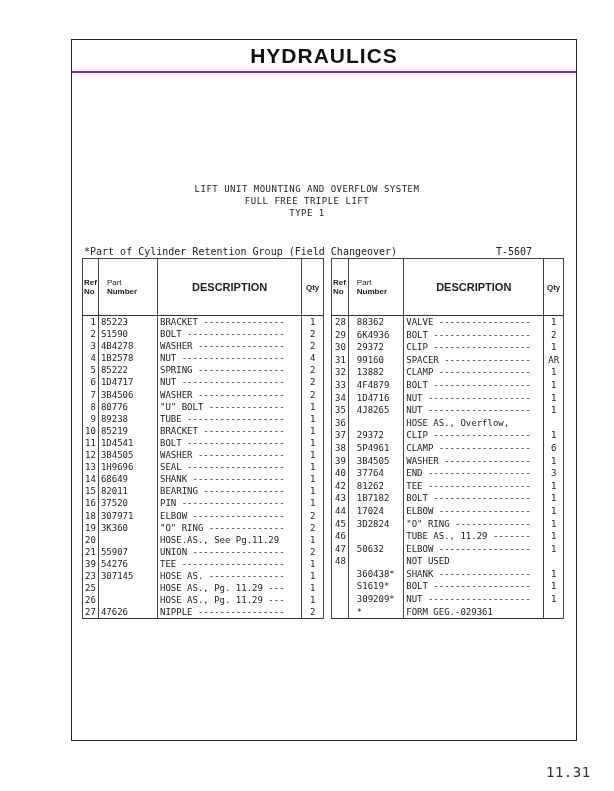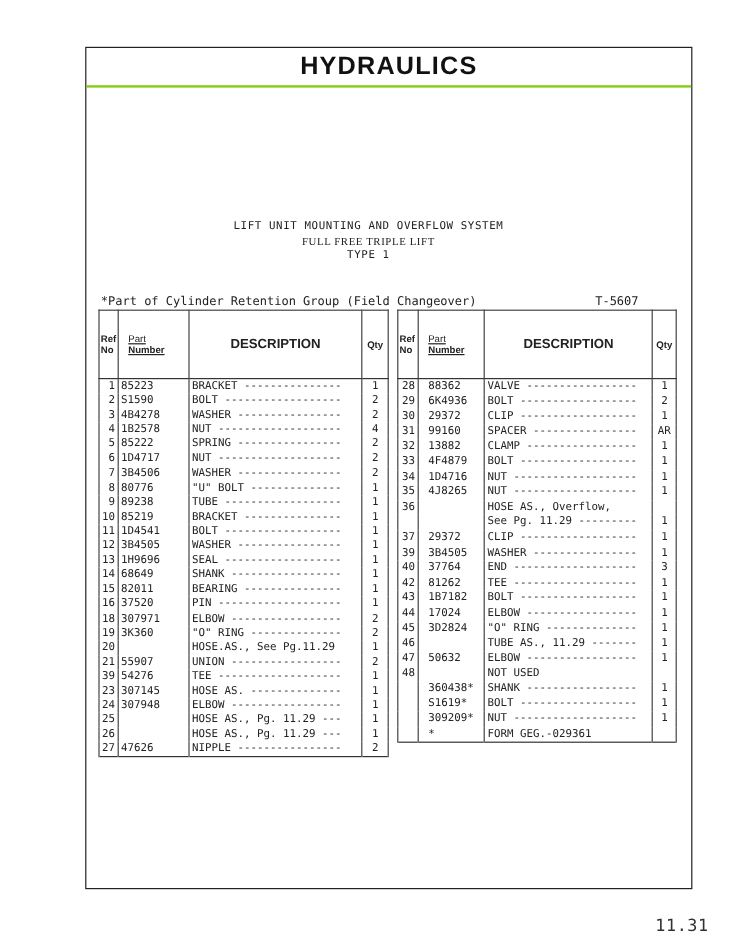--- a/index.html
+++ b/index.html
@@ -1,26 +1,26 @@
 <!DOCTYPE html>
 <html><head>
 <meta charset="utf-8">
 <style>
   html, body { margin: 0; padding: 0; background: #ffffff; }
   body { width: 614px; height: 791px; position: relative; overflow: hidden; font-family: "DejaVu Sans Mono", monospace; color: #1a1a1a; }
   .frame { position: absolute; left: 71px; top: 39px; width: 506px; height: 702px; border: 1.5px solid #222; box-sizing: border-box; }
-  .frame-header { position: absolute; left: 0; top: 0; right: 0; height: 31px; border-bottom: 2px solid #84cc16; display: flex; align-items: center; justify-content: center; }
+  .frame-header { position: absolute; left: 0; top: 0; right: 0; height: 31px; border-bottom: 2px solid #a21caf; display: flex; align-items: center; justify-content: center; }
   .frame-title { font-family: "Liberation Sans", sans-serif; font-weight: bold; font-size: 21px; letter-spacing: 1px; color: #111; }
   .subtitle { position: absolute; left: 0; right: 0; text-align: center; font-size: 9px; line-height: 11px; color: #222; letter-spacing: 0.5px; }
   .note { position: absolute; left: 84px; top: 246px; font-size: 10px; color: #222; }
   .fignum { position: absolute; left: 496px; top: 246px; font-size: 10px; color: #222; }
   table.parts { position: absolute; border-collapse: collapse; border: 1.3px solid #333; font-size: 9px; color: #222; }
   table.parts th { font-family: "Liberation Sans", sans-serif; font-weight: bold; border: 1px solid #444; border-bottom: 1.6px solid #333; height: 24px; padding: 16px 1px; vertical-align: middle; }
   table.parts th.ref { font-size: 8px; line-height: 9px; text-align: left; }
-  table.parts th.pn { font-size: 8px; line-height: 9px; text-align: left; padding-left: 8px; font-weight: normal; text-decoration: underline; }
+  table.parts th.pn { font-size: 8px; line-height: 9px; text-align: left; padding-left: 8px; font-weight: normal; }
   table.parts th.pn b, table.parts th.ref b { font-weight: bold; }
   table.parts th.desc { font-size: 11px; }
   table.parts th.qty { font-size: 8px; margin-left: 48px; }
   table.parts td { border-left: 1px solid #444; border-right: 1px solid #444; padding: 0 2px; white-space: pre; overflow: hidden; vertical-align: top; }
   table.parts td.ref { text-align: right; padding-right: 2px; }
   table.parts td.qty { text-align: center; }
   #left-table { left: 82px; top: 258px; width: 242px; }
   #left-table td { height: 12.1px; line-height: 12.1px; }
   #right-table { left: 331px; top: 258px; width: 233px; }
   #right-table td { height: 12.6px; line-height: 12.6px; }
@@ -31,21 +31,21 @@
 </head>
 <body>
 
 <div class="frame">
   <div class="frame-header">
     <span class="frame-title">HYDRAULICS</span>
   </div>
 </div>
 
 <div class="subtitle" style="top:184px;">LIFT UNIT MOUNTING AND OVERFLOW SYSTEM</div>
-<div class="subtitle" style="top:196px;font-family:Liberation Serif, serif;">FULL FREE TRIPLE LIFT</div>
+<div class="subtitle" style="top:196px;">FULL FREE TRIPLE LIFT</div>
 <div class="subtitle" style="top:208px;">TYPE 1</div>
 
 <div class="note">*Part of Cylinder Retention Group (Field Changeover)</div>
 <div class="fignum">T-5607</div>
 
 <table class="parts" id="left-table">
   <colgroup>
       <col style="width:15px">
       <col style="width:60px">
       <col style="width:145px">
@@ -186,26 +186,20 @@
         <td class="desc">TEE -------------------</td>
         <td class="qty">1</td>
       </tr>
       <tr>
         <td class="ref">23</td>
         <td class="pn">307145</td>
         <td class="desc">HOSE AS. --------------</td>
         <td class="qty">1</td>
       </tr>
       <tr>
-        <td class="ref">24</td>
-        <td class="pn">307948</td>
-        <td class="desc">ELBOW -----------------</td>
-        <td class="qty">1</td>
-      </tr>
-      <tr>
         <td class="ref">25</td>
         <td class="pn"></td>
         <td class="desc">HOSE AS., Pg. 11.29 ---</td>
         <td class="qty">1</td>
       </tr>
       <tr>
         <td class="ref">26</td>
         <td class="pn"></td>
         <td class="desc">HOSE AS., Pg. 11.29 ---</td>
         <td class="qty">1</td>
@@ -283,30 +277,30 @@
         <td class="desc">NUT -------------------</td>
         <td class="qty">1</td>
       </tr>
       <tr>
         <td class="ref">36</td>
         <td class="pn"></td>
         <td class="desc">HOSE AS., Overflow,</td>
         <td class="qty"></td>
       </tr>
       <tr>
-        <td class="ref"></td>
-        <td class="pn"></td>
-        <td class="desc">See Pg. 11.29 ---------</td>
-        <td class="qty">1</td>
-      </tr>
-      <tr>
         <td class="ref">37</td>
         <td class="pn">29372</td>
         <td class="desc">CLIP ------------------</td>
         <td class="qty">1</td>
+      </tr>
+      <tr>
+        <td class="ref">38</td>
+        <td class="pn">5P4961</td>
+        <td class="desc">CLAMP -----------------</td>
+        <td class="qty">6</td>
       </tr>
       <tr>
         <td class="ref">39</td>
         <td class="pn">3B4505</td>
         <td class="desc">WASHER ----------------</td>
         <td class="qty">1</td>
       </tr>
       <tr>
         <td class="ref">40</td>
         <td class="pn">37764</td>

